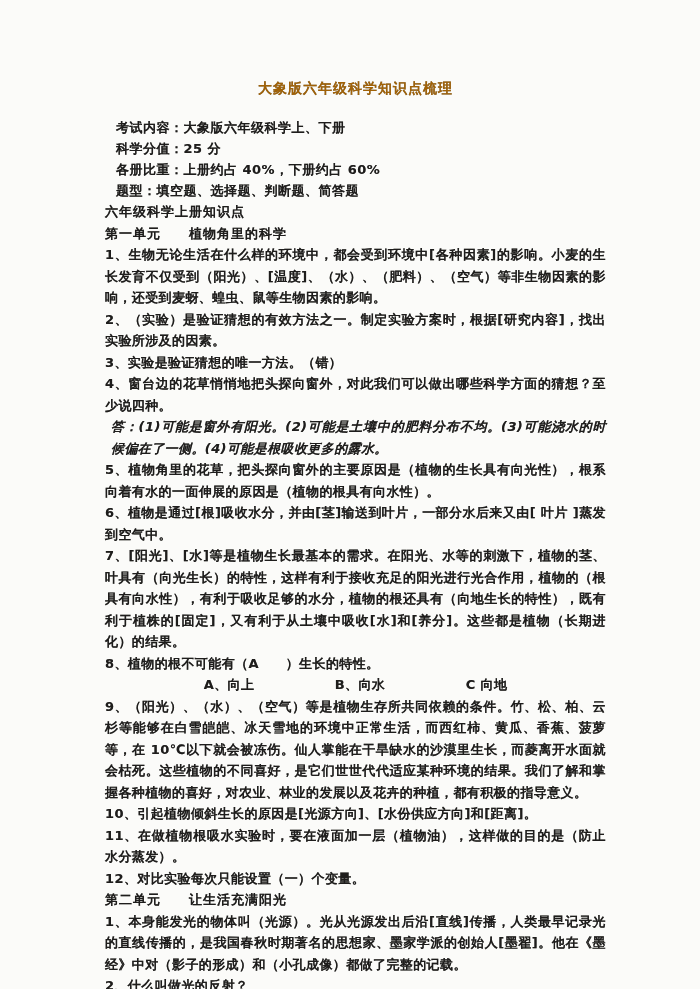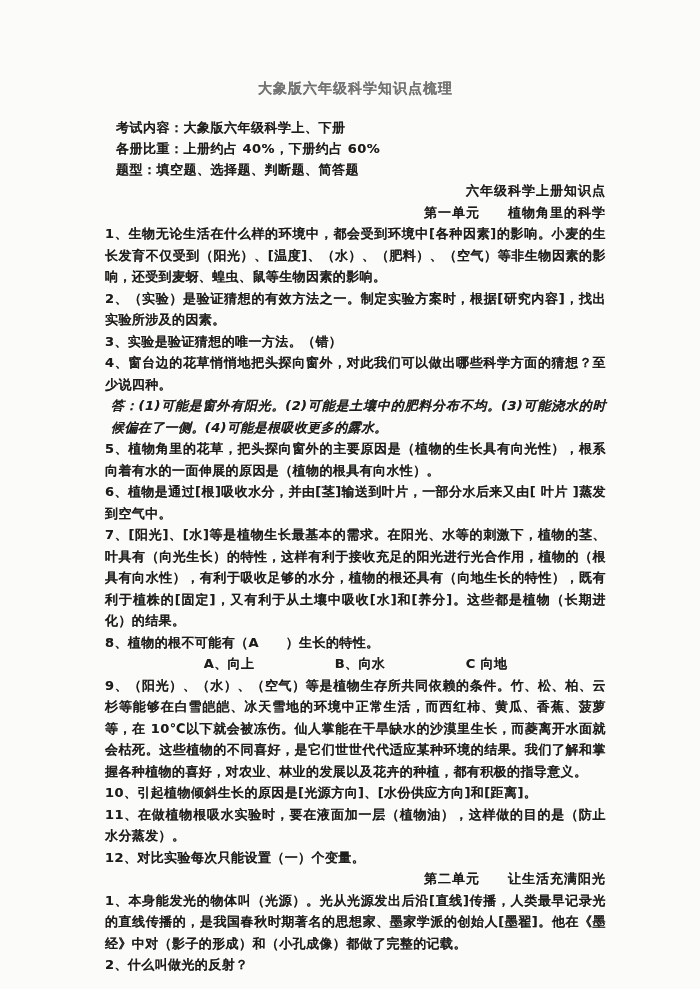--- a/index.html
+++ b/index.html
@@ -43,43 +43,44 @@
   }
   .block {
     margin: 0;
     font-size: 13px;
     font-weight: bold;
     line-height: 21.5px;
     letter-spacing: 0.4px;
     text-align: justify;
   }
   .block.heading {
-    text-align: right;
+    text-align: left;
     letter-spacing: 1px;
   }
   .block.answer {
     padding-left: 6px;
     font-style: italic;
   }
   .block.options {
     text-align: center;
   }
   
   .page * {
     text-shadow: 0 0 0.5px rgba(30,29,28,0.55);
   }
 </style>
 </head>
 <body>
 
 <div class="page">
-  <h1 class="doc-title" style="color: #737373;">大象版六年级科学知识点梳理</h1>
+  <h1 class="doc-title" style="color: #a16207;">大象版六年级科学知识点梳理</h1>
 
   <div class="meta">
     <div class="meta-line">考试内容：大象版六年级科学上、下册</div>
+    <div class="meta-line">科学分值：25 分</div>
     <div class="meta-line">各册比重：上册约占 40%，下册约占 60%</div>
     <div class="meta-line">题型：填空题、选择题、判断题、简答题</div>
   </div>
 
   <div class="doc-body">
       <p class="block heading">六年级科学上册知识点</p>
       <p class="block heading">第一单元　　植物角里的科学</p>
       <p class="block para">1、生物无论生活在什么样的环境中，都会受到环境中[各种因素]的影响。小麦的生长发育不仅受到（阳光）、[温度]、（水）、（肥料）、（空气）等非生物因素的影响，还受到麦蚜、蝗虫、鼠等生物因素的影响。</p>
       <p class="block para">2、（实验）是验证猜想的有效方法之一。制定实验方案时，根据[研究内容]，找出实验所涉及的因素。</p>
       <p class="block para">3、实验是验证猜想的唯一方法。（错）</p>

